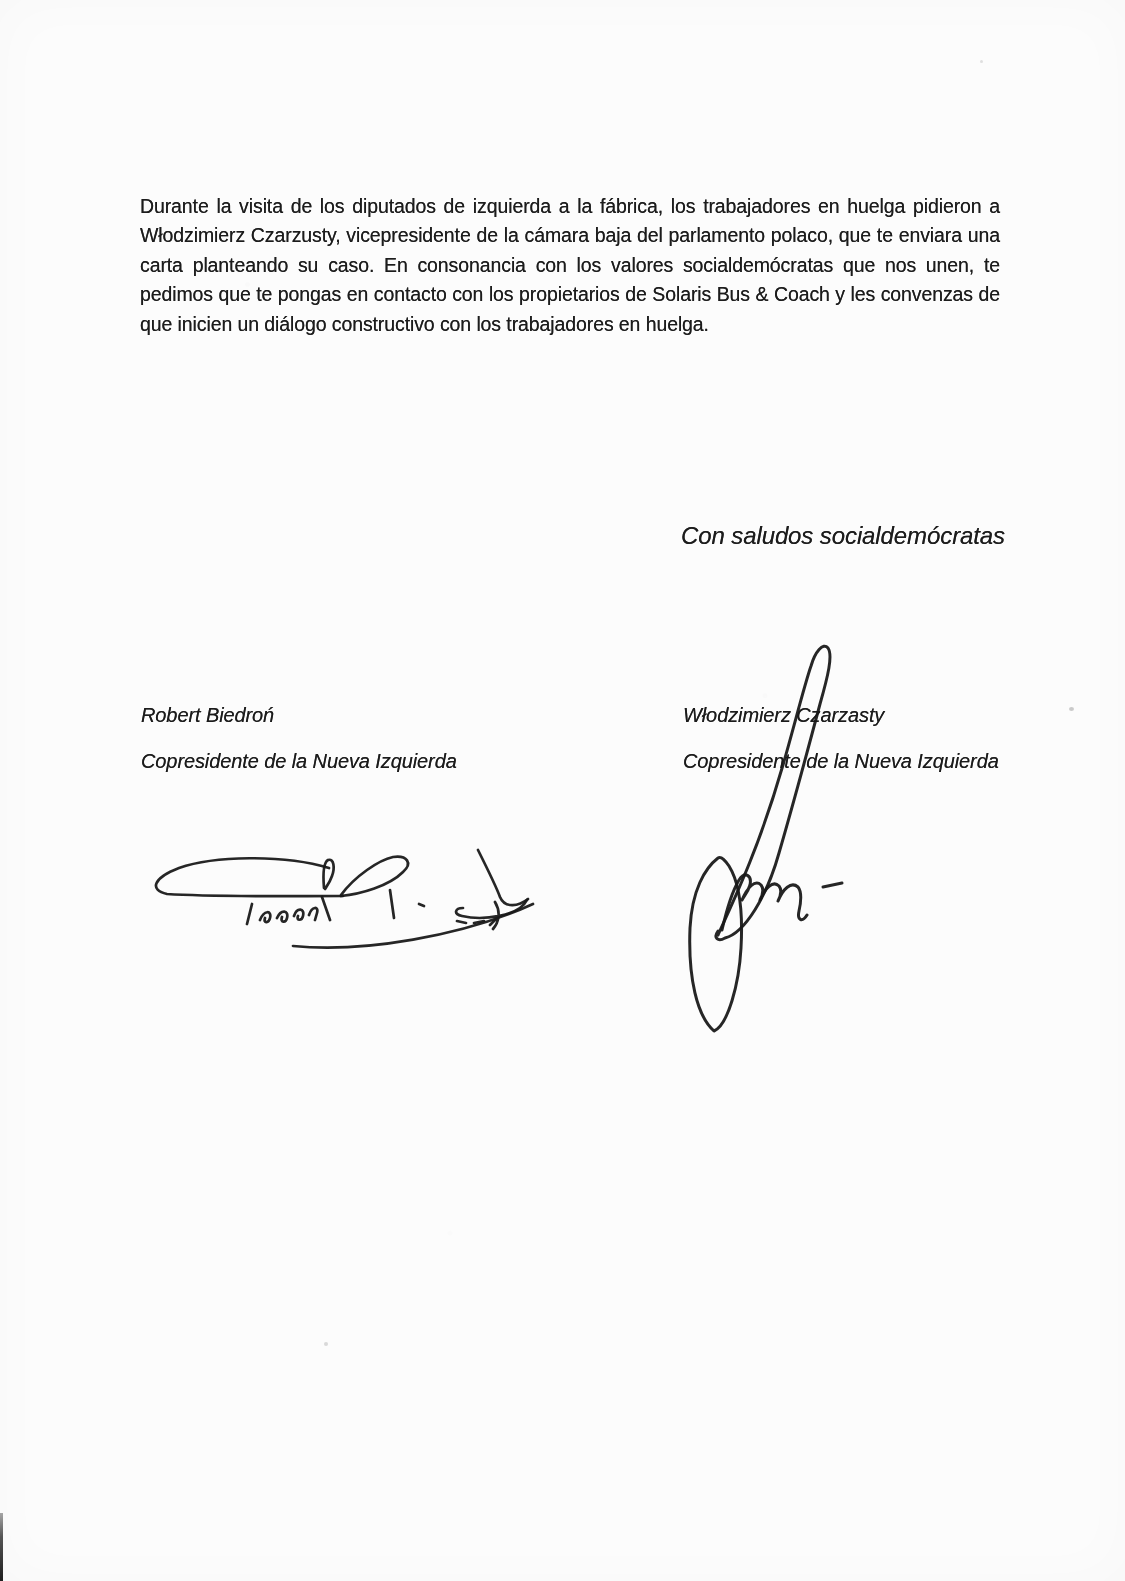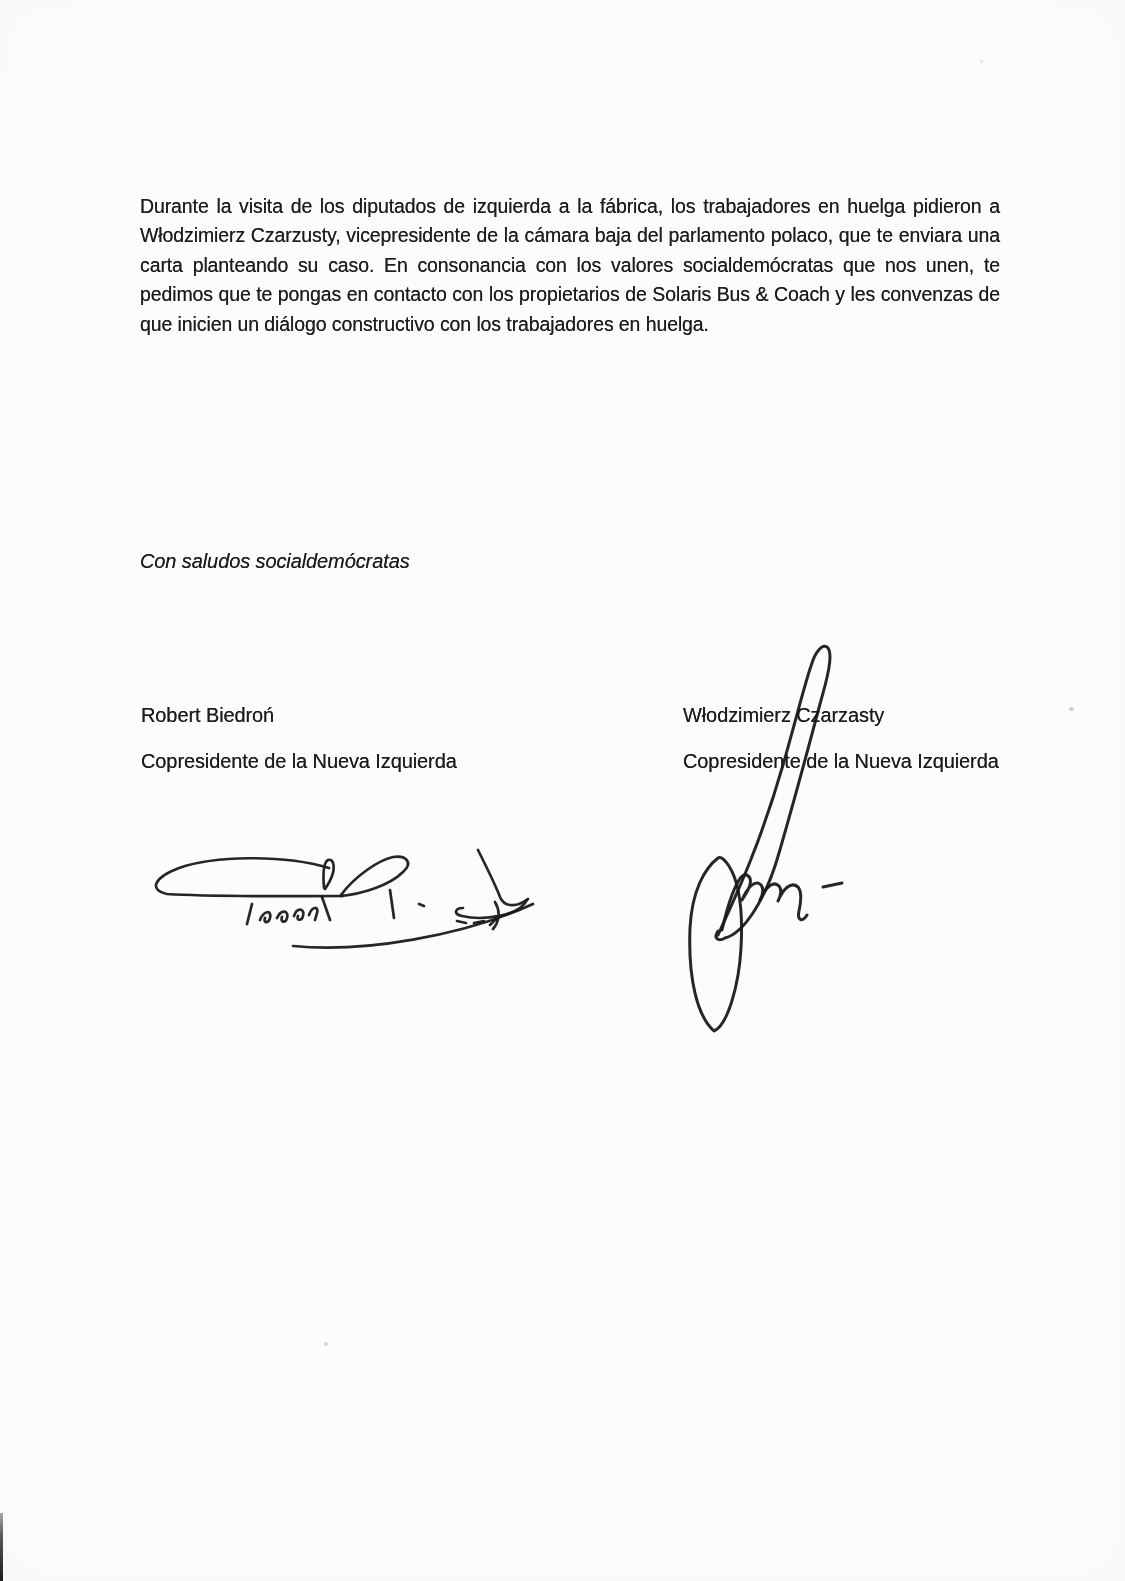--- a/index.html
+++ b/index.html
@@ -31,36 +31,38 @@
     letter-spacing: -0.1px;
     text-align: justify;
     color: #1c1c1c;
     text-shadow: 0 0 0.6px rgba(25,25,25,0.8);
   }
   .para-1 { top: 172px; }
   .para-2 { top: 379px; }
   .closing {
     position: absolute;
     left: 140px;
-    top: 550px;
+    top: 522px;
     width: 865px;
-    font-size: 20px;
+    text-align: right;
+    font-size: 24px;
     font-style: italic;
     letter-spacing: -0.1px;
     color: #1c1c1c;
     text-shadow: 0 0 0.6px rgba(25,25,25,0.8);
   }
   .signatory {
     position: absolute;
     top: 703px;
     font-size: 20px;
     line-height: 24px;
     letter-spacing: -0.1px;
     color: #1b1b1b;
     text-shadow: 0 0 0.6px rgba(25,25,25,0.8);
+    font-style: italic;
   }
   .signatory.left  { left: 141px; }
   .signatory.right { left: 683px; }
   .signatory .title { margin-top: 22px; }
   .sig-svg { position: absolute; }
   .sig-left  { left: 143px; top: 836px; }
   .sig-right { left: 655px; top: 628px; }
   .sig-svg path {
     fill: none;
     stroke: #181818;

